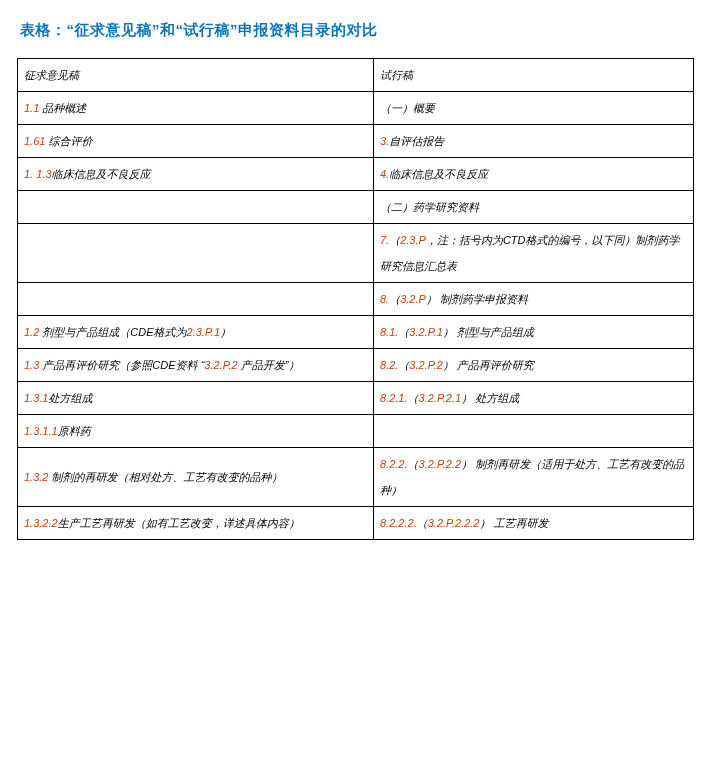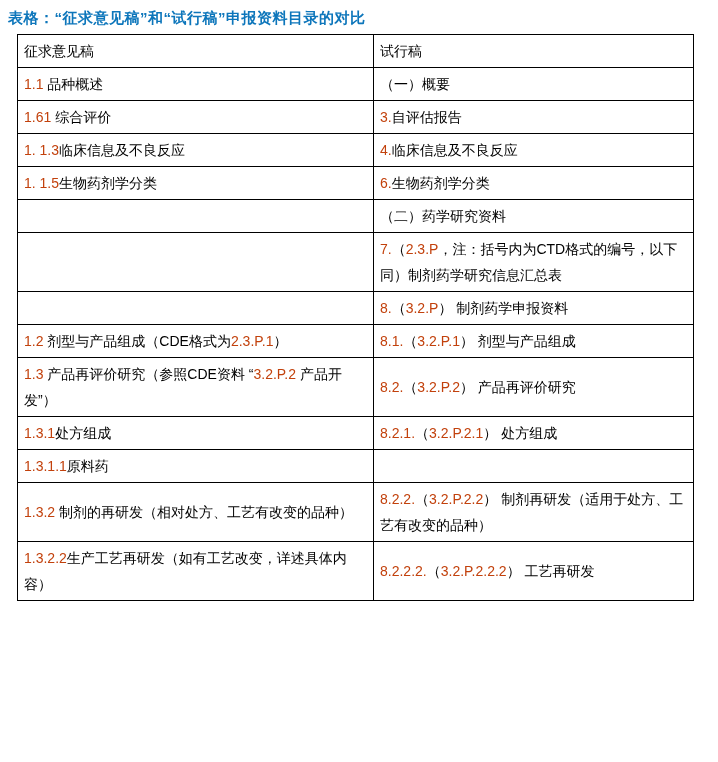--- a/index.html
+++ b/index.html
@@ -9,40 +9,41 @@
     overflow: hidden;
     background: #ffffff;
     font-family: "Liberation Sans", sans-serif;
     color: #000000;
   }
   .page { width: 718px; height: 762px; }
   .title {
     font-size: 15px;
     font-weight: bold;
     color: #0d76bb;
-    margin: 0;
+    margin: 12px;
     padding: 9px 0 6px 8px;
     letter-spacing: 0.5px;
   }
   table.cmp {
     border-collapse: collapse;
     margin-left: 17px;
     width: 676px;
     table-layout: fixed;
   }
   col.c1 { width: 356px; }
   col.c2 { width: 320px; }
   td {
     border: 1px solid #000000;
     padding: 3px 6px;
-    font-size: 14px;
+    font-size: 11px;
     line-height: 26px;
     vertical-align: middle;
     word-break: break-all;
     background: #ffffff;
+    font-style: italic;
   }
   thead td { line-height: 26px; }
   .num { color: #c2410c; }
 </style>
 </head>
 <body>
 
 <div class="page">
   <h1 class="title">表格：“征求意见稿”和“试行稿”申报资料目录的对比</h1>
   <table class="cmp">
@@ -61,24 +62,20 @@
           <td><span class="num">1.1</span> 品种概述</td>
           <td>（一）概要</td>
         </tr>
         <tr>
           <td><span class="num">1.61</span> 综合评价</td>
           <td><span class="num">3.</span>自评估报告</td>
         </tr>
         <tr>
           <td><span class="num">1.</span> <span class="num">1.3</span>临床信息及不良反应</td>
           <td><span class="num">4.</span>临床信息及不良反应</td>
-        </tr>
-        <tr>
-          <td><span class="num">1.</span> <span class="num">1.5</span>生物药剂学分类</td>
-          <td><span class="num">6.</span>生物药剂学分类</td>
         </tr>
         <tr>
           <td></td>
           <td>（二）药学研究资料</td>
         </tr>
         <tr>
           <td></td>
           <td><span class="num">7.</span>（<span class="num">2.3.P</span>，注：括号内为CTD格式的编号，以下同）制剂药学研究信息汇总表</td>
         </tr>
         <tr>

